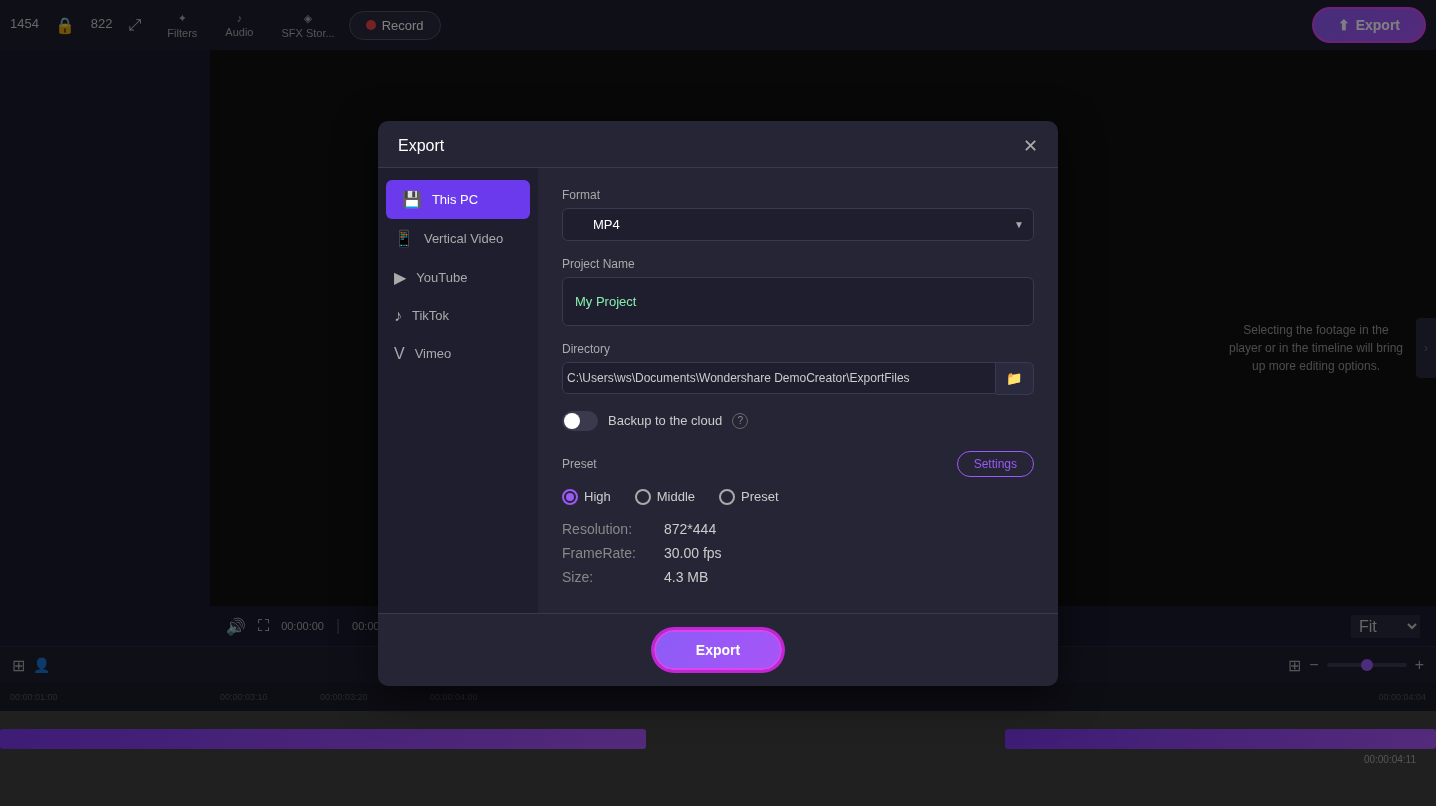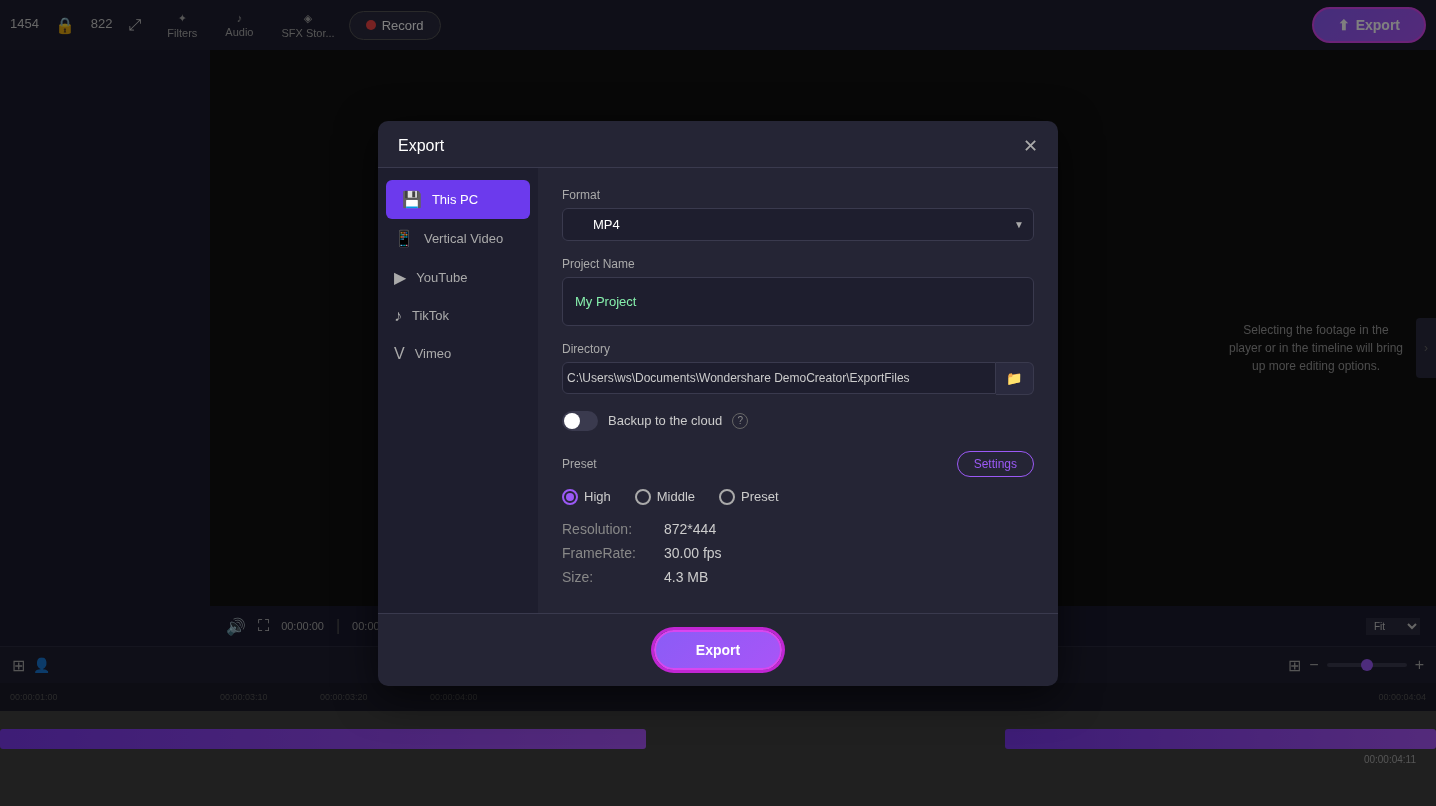--- a/index.html
+++ b/index.html
@@ -177,21 +177,21 @@
       font-size: 11px;
       color: #aaa;
     }
     .preview-sep {
       color: #555;
     }
     .fit-select {
       background: #2a2a3e;
       border: none;
       color: #ccc;
-      font-size: 10px;
+      font-size: 16px;
       padding: 2px 4px;
       margin-left: auto;
     }
 
     
     .timeline {
       position: absolute;
       bottom: 0;
       left: 0;
       right: 0;

